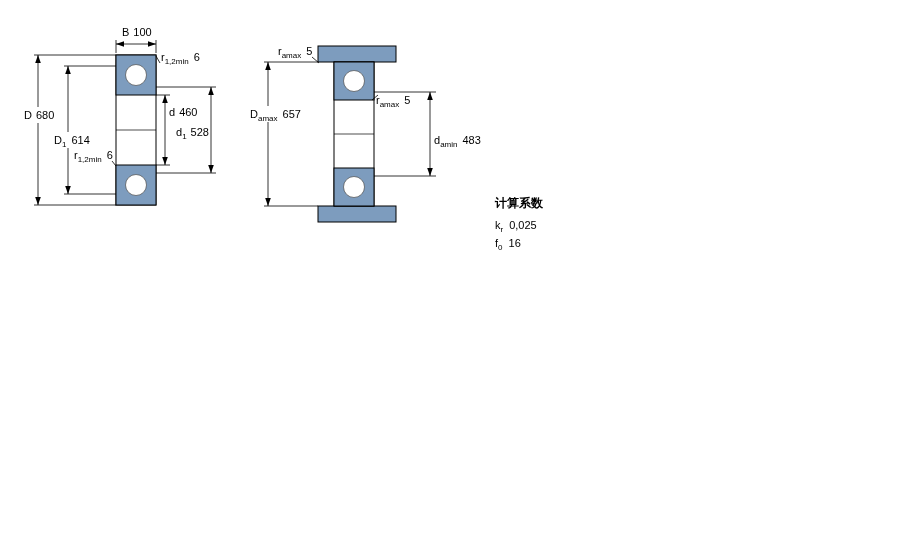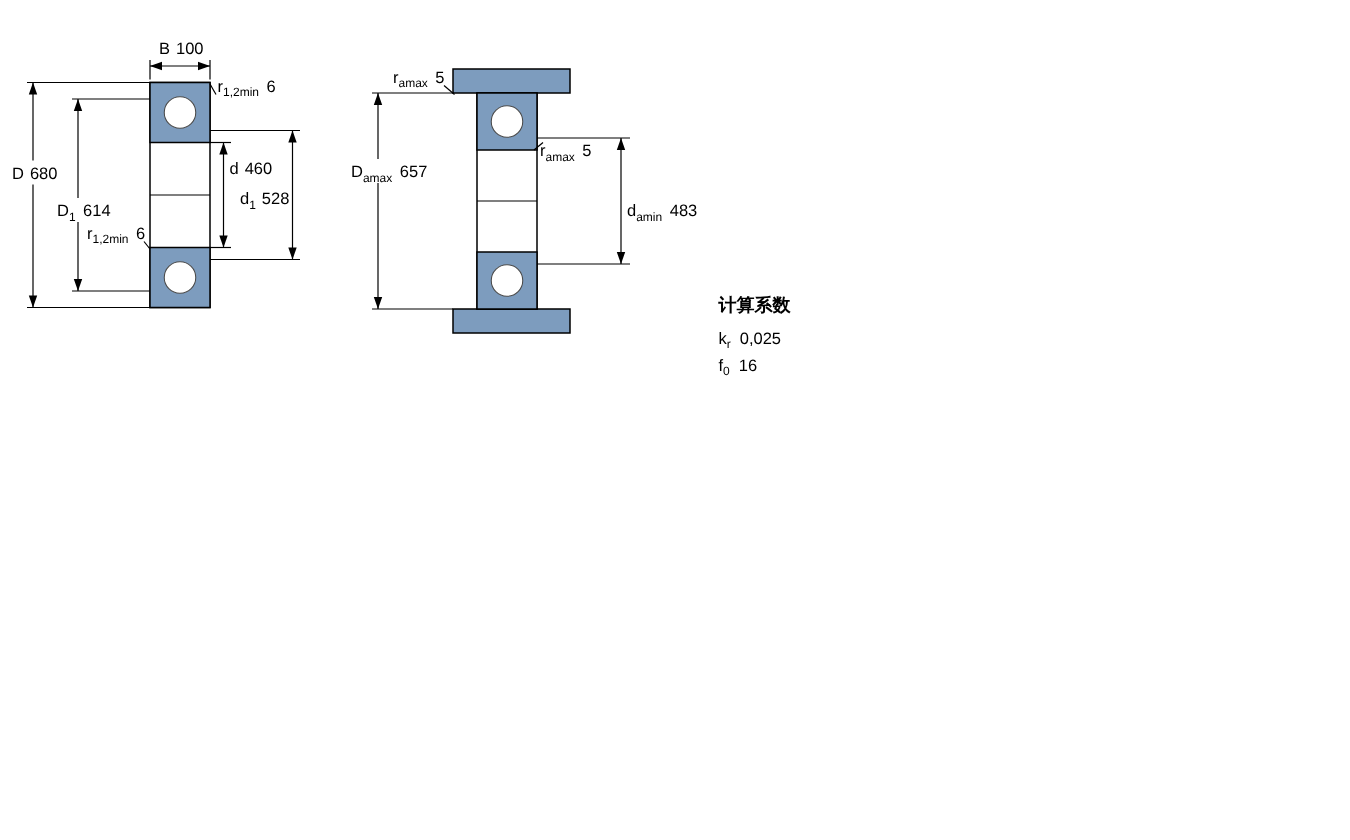--- a/index.html
+++ b/index.html
@@ -1,16 +1,16 @@
 <!DOCTYPE html>
 <html><head>
 <meta charset="utf-8">
 <style>
   html,body{margin:0;padding:0;background:#ffffff;}
-  #page{position:relative;width:848px;height:560px;background:#ffffff;overflow:hidden;}
+  #page{position:relative;width:848px;height:560px;background:#ffffff;overflow:hidden;margin-left:16px;}
   svg text{font-family:"Liberation Sans","DejaVu Sans",sans-serif;font-size:11px;fill:#000;}
   svg .sub{font-size:8px;}
   svg .heading{font-size:12px;font-weight:bold;}
   svg .dl{stroke:#000;stroke-width:0.8;fill:none;}
   svg .ah{fill:#000;stroke:none;}
   svg .lbg{fill:#ffffff;stroke:none;}
 </style>
 </head>
 <body>
 

